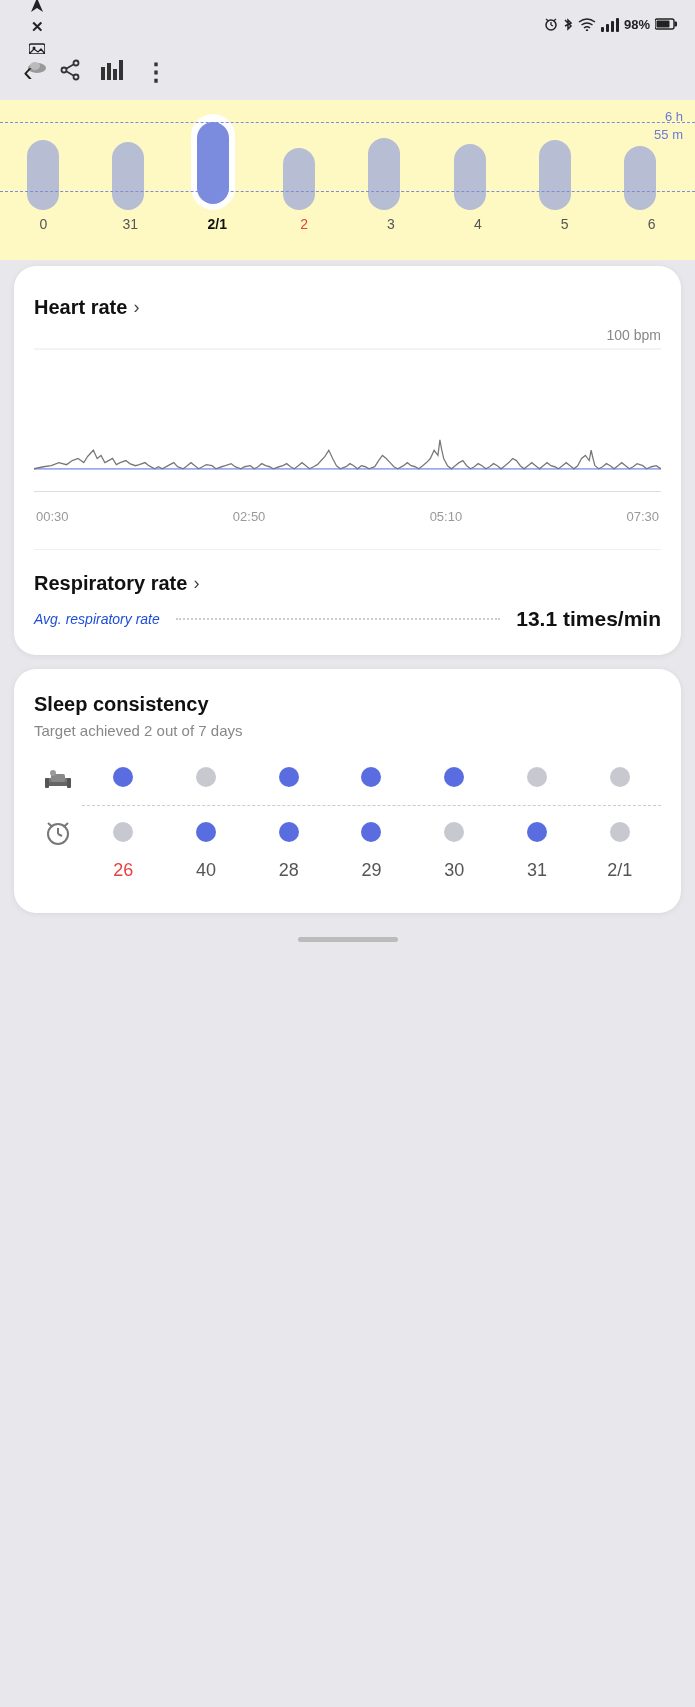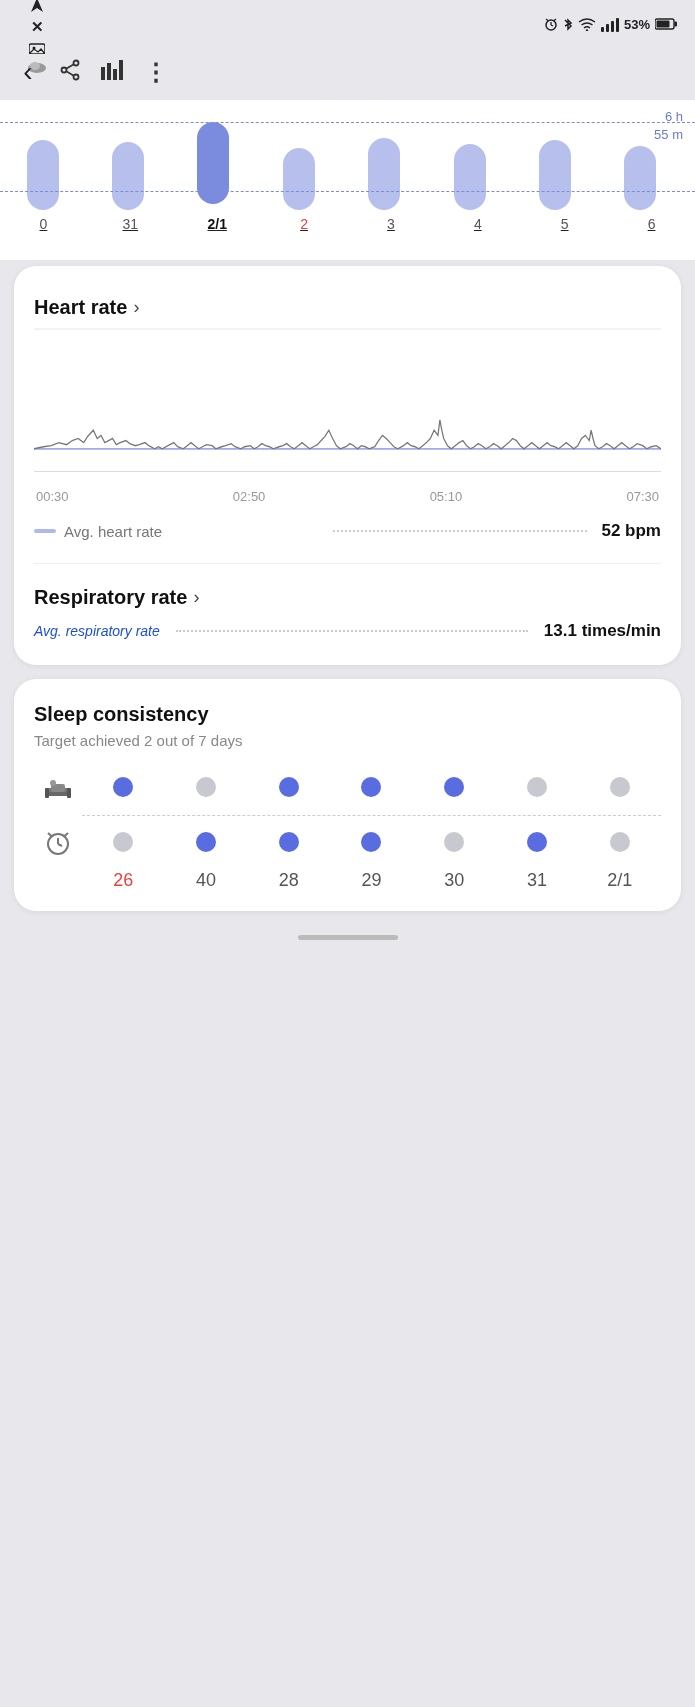--- a/index.html
+++ b/index.html
@@ -61,26 +61,25 @@
       color: #111;
     }
     .nav-icons {
       display: flex;
       gap: 18px;
       align-items: center;
     }
 
     
     .date-scroll-area {
-      background: #ffffff;
+      background: #fef9c3;
       padding: 0 0 10px 0;
       position: relative;
       height: 160px;
       overflow: hidden;
-      text-decoration: underline;
     }
     .sleep-bars-row {
       display: flex;
       align-items: flex-end;
       justify-content: space-around;
       padding: 10px 12px 0 0px;
       height: 110px;
       position: relative;
     }
     .dotted-top-line {
@@ -240,31 +239,31 @@
       color: #1d4ed8;
       font-style: italic;
     }
     .resp-avg-dots {
       flex: 1;
       border-bottom: 2px dotted #ccc;
       height: 1px;
       margin: 0 8px;
     }
     .resp-avg-value {
-      font-size: 17px;
+      font-size: 21px;
       font-weight: 600;
       color: #111;
     }
 
     
     .consistency-card {
       background: white;
       border-radius: 22px;
       margin: 0 14px 14px 14px;
-      padding: 24px 20px 20px 20px;
+      padding: 24px 20px 32px 20px;
       box-shadow: 0 1px 6px rgba(0,0,0,0.07);
     }
     .consistency-title {
       font-size: 20px;
       font-weight: 600;
       color: #111;
       margin-bottom: 6px;
     }
     .consistency-subtitle {
       font-size: 15px;
@@ -397,21 +396,21 @@
         <circle cx="9" cy="12.5" r="1.2" fill="#222"></circle>
       </svg>
 
     <div class="signal-bars">
       <div class="signal-bar" style="height:5px;"></div>
       <div class="signal-bar" style="height:8px;"></div>
       <div class="signal-bar" style="height:11px;"></div>
       <div class="signal-bar" style="height:14px;"></div>
     </div>
 
-    <span style="font-size:13px;font-weight:600;">53%</span>
+    <span style="font-size:13px;font-weight:600;">98%</span>
     <svg width="22" height="12" viewBox="0 0 22 12">
         <rect x="0" y="1" width="19" height="10" rx="2" fill="none" stroke="#222" stroke-width="1.4"></rect>
         <rect x="19.5" y="3.5" width="2.5" height="5" rx="1" fill="#222"></rect>
         <rect x="1.5" y="2.5" width="13" height="7" rx="1" fill="#222"></rect>
       </svg>
   </div>
 </div>
 
 <div class="top-nav">
   <div class="nav-back">
@@ -491,20 +490,21 @@
   </div>
 </div>
 
 <div class="main-card">
 
   <div>
     <div class="section-title-row">
       <span class="section-title">Heart rate</span>
       <span class="chevron-icon"> ›</span>
     </div>
+    <div class="bpm-label">100 bpm</div>
 
     <div class="chart-container">
       <svg class="chart-svg" viewBox="0 0 655 155" preserveAspectRatio="none">
 
         <rect width="655" height="155" fill="white"></rect>
 
         <line x1="0" y1="2" x2="655" y2="2" stroke="#e8e8e8" stroke-width="1"></line>
 
         <line x1="0" y1="140" x2="655" y2="140" stroke="#ddd" stroke-width="1"></line>
 
@@ -515,26 +515,20 @@
           "></polyline>
       </svg>
       <div class="chart-time-labels">
         <span class="chart-time-label">00:30</span>
         <span class="chart-time-label">02:50</span>
         <span class="chart-time-label">05:10</span>
         <span class="chart-time-label">07:30</span>
       </div>
     </div>
 
-    <div class="avg-row">
-      <div class="avg-line-indicator"></div>
-      <span class="avg-label">Avg. heart rate</span>
-      <div class="avg-dots"></div>
-      <span class="avg-value">52 bpm</span>
-    </div>
   </div>
 
   <div class="section-divider"></div>
 
   <div>
     <div class="section-title-row">
       <span class="section-title">Respiratory rate</span>
       <span class="chevron-icon"> ›</span>
     </div>
     <div class="resp-avg-row">

